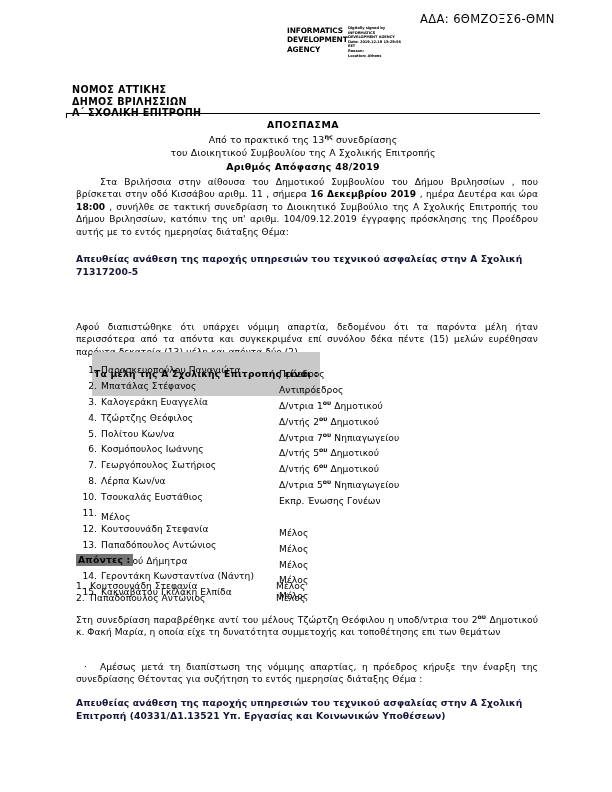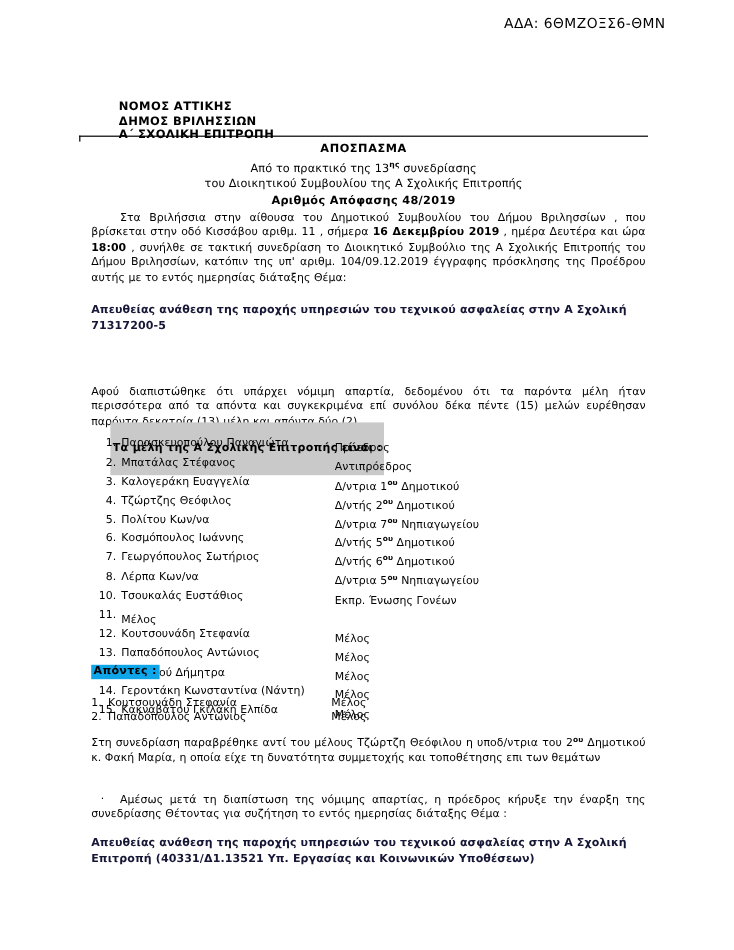--- a/index.html
+++ b/index.html
@@ -72,21 +72,20 @@
 
   
   .letterhead {
     position: absolute;
     left: 72px;
     top: 84px;
     font-size: 9.6px;
     line-height: 11.6px;
     font-weight: 700;
     letter-spacing: 0.35px;
-    margin-left: 27px;
   }
   .hr-rule {
     position: absolute;
     left: 66px;
     top: 113px;
     width: 474px;
     height: 0;
     border-top: 1px solid #000;
   }
   .hr-tick {
@@ -161,21 +160,21 @@
     background: #c9c9c9;
     padding: 16px 2px;
     line-height: 11.5px;
   }
   .absent-title {
     position: absolute;
     left: 76px;
     font-size: 9.2px;
     font-weight: 700;
     letter-spacing: 0.25px;
-    background: #0ea5e9;
+    background: #737373;
     padding: 0 2px;
     line-height: 11.5px;
   }
 
   .member-list {
     position: absolute;
     margin: 0;
     padding: 0;
     list-style: none;
   }
@@ -222,20 +221,32 @@
 </style>
 </head>
 <body>
 
 <div class="page">
 
   <div class="top-row">
 
     <div class="ada-code">ΑΔΑ: 6ΘΜΖΟΞΣ6-ΘΜΝ</div>
 
+    <div class="sig-stamp">
+      <div class="sig-left">INFORMATICS DEVELOPMENT AGENCY</div>
+      <div class="sig-right">
+        <div>Digitally signed by</div>
+        <div>INFORMATICS</div>
+        <div>DEVELOPMENT AGENCY</div>
+        <div>Date: 2019.12.19 13:29:56</div>
+        <div>EET</div>
+        <div>Reason:</div>
+        <div>Location: Athens</div>
+      </div>
+    </div>
   </div>
 
   <div class="letterhead">
     <div>ΝΟΜΟΣ ΑΤΤΙΚΗΣ</div>
     <div>ΔΗΜΟΣ ΒΡΙΛΗΣΣΙΩΝ</div>
     <div>Α΄ ΣΧΟΛΙΚΗ ΕΠΙΤΡΟΠΗ</div>
   </div>
   <div class="hr-rule"></div>
   <div class="hr-tick"></div>
 

